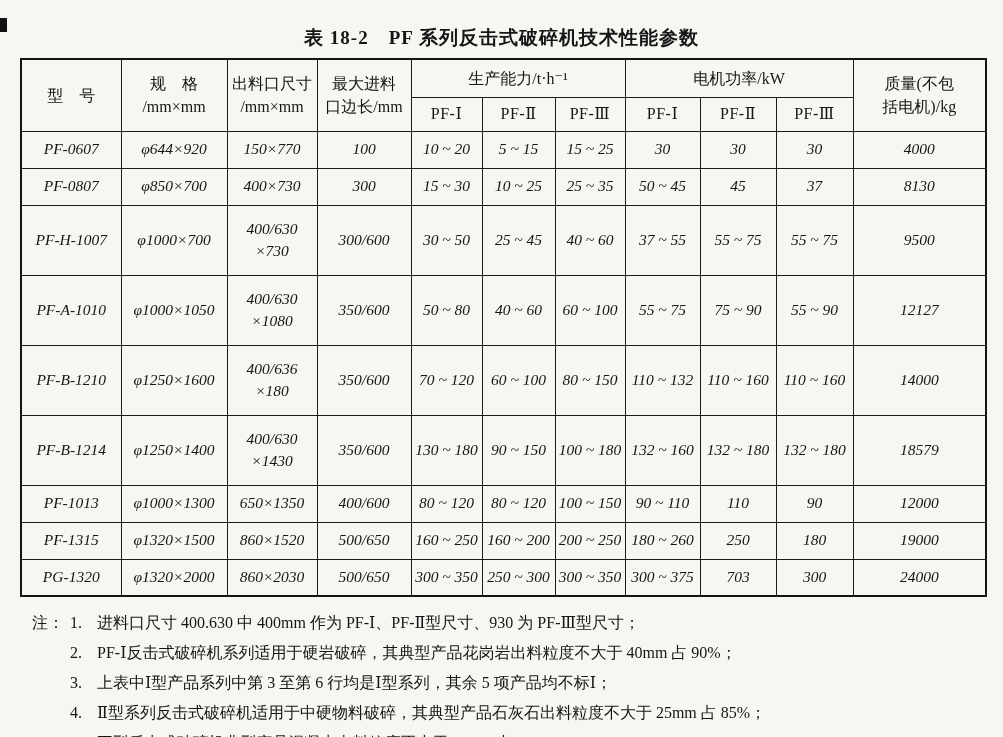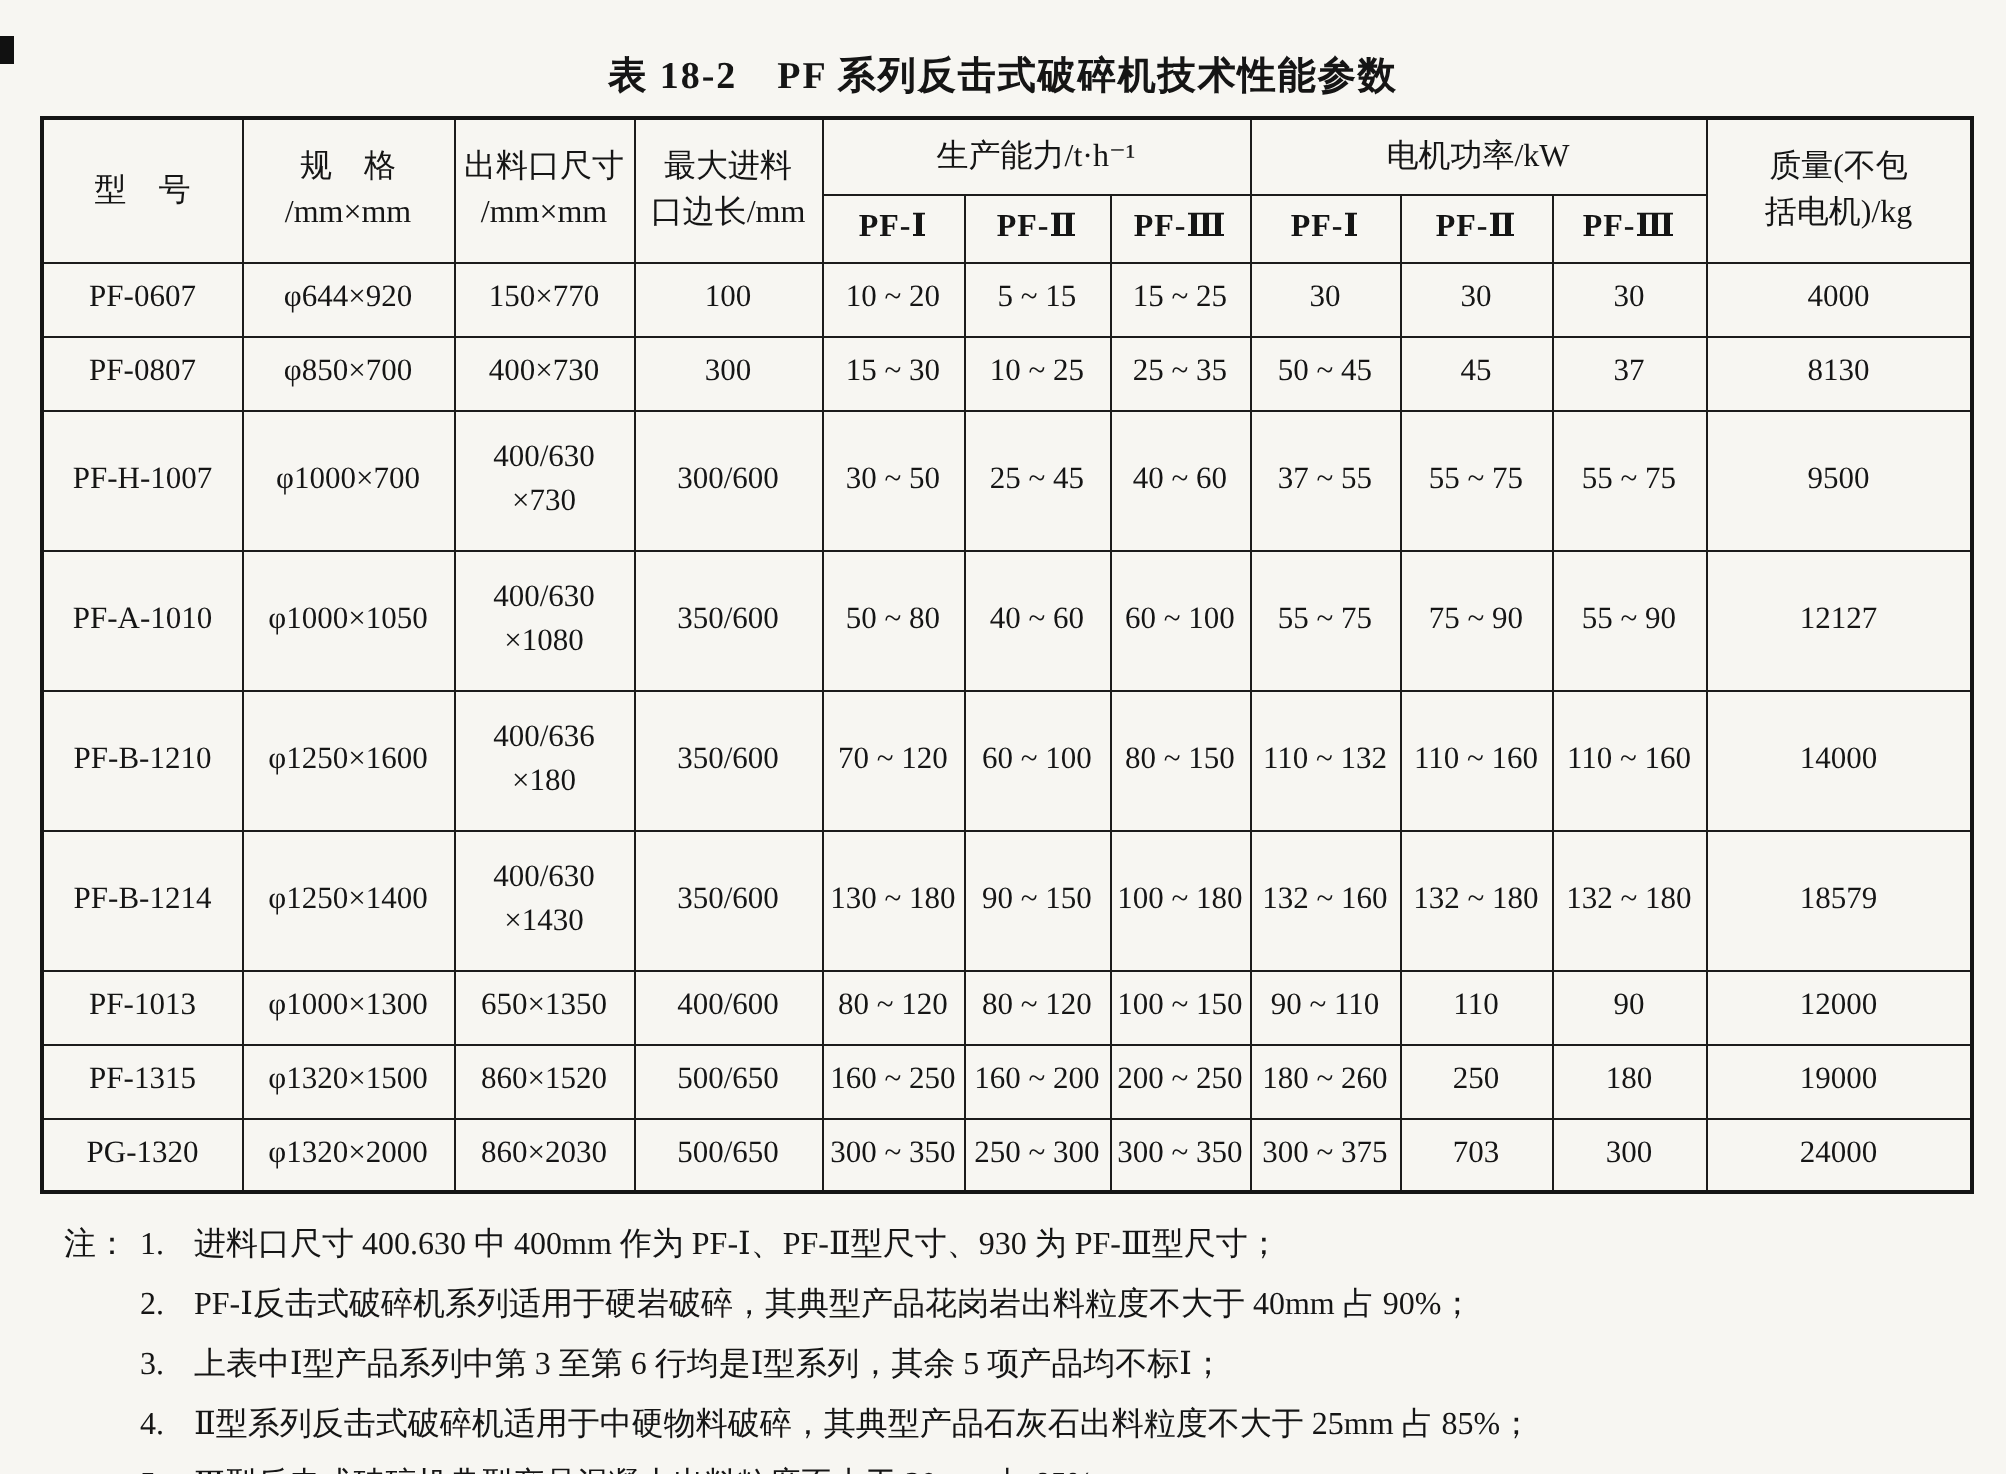--- a/index.html
+++ b/index.html
@@ -34,25 +34,25 @@
     text-align: center;
     vertical-align: middle;
     font-size: 15.5px;
     font-weight: normal;
     padding: 2px 1px;
     white-space: pre-line;
     line-height: 1.45;
     overflow: hidden;
   }
   thead th { font-size: 16px; }
-  .pf-sub { font-weight: bold; letter-spacing: 0.5px; }
+  .pf-sub { font-weight: normal; letter-spacing: 0.5px; }
   tr.h1 { height: 38px; }
   tr.h2 { height: 34px; }
-  tr.short { height: 37px; }
-  tr.tall { height: 70px; }
+  tr.short { height: 37px; font-style: italic; }
+  tr.tall { height: 70px; font-style: italic; }
   .notes {
     margin: 16px 0 0 32px;
     font-size: 16px;
   }
   .note-row { display: flex; line-height: 19px; margin-bottom: 11px; }
   .note-prefix { width: 38px; flex: none; }
   .note-num { width: 27px; flex: none; }
   .note-text { flex: 1; }
 </style>
 </head>

